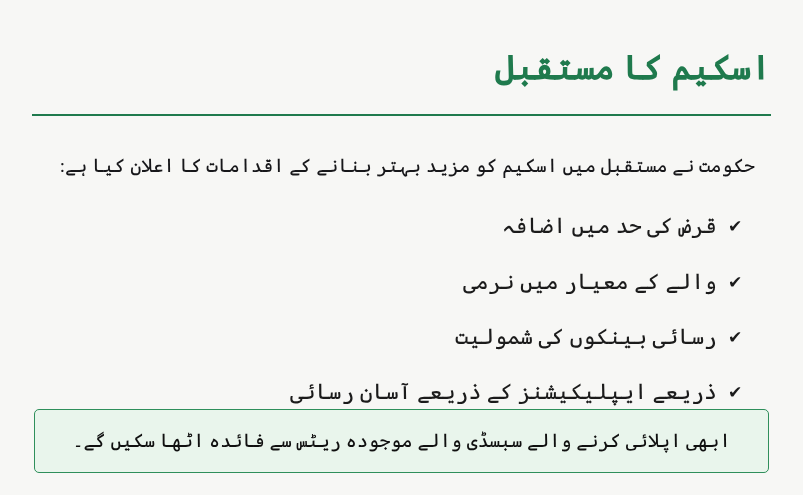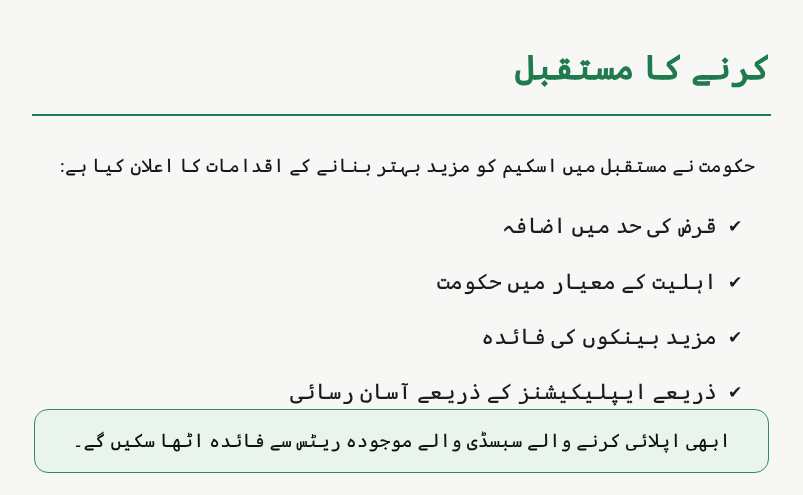--- a/index.html
+++ b/index.html
@@ -71,51 +71,51 @@
     line-height: 1.6;
     text-align: right;
   }
   .callout {
     position: absolute;
     right: 34px;
     left: 34px;
     bottom: 22px;
     box-sizing: border-box;
     border: 1.5px solid #2f8f5b;
-    border-radius: 14px;
+    border-radius: 5px;
     background: #e9f5ec;
     padding: 16px 18px;
     text-align: center;
     font-size: 19px;
     line-height: 1.6;
     color: #101010;
   }
 </style>
 </head>
 <body>
 
 <div class="slide">
 
-  <h1 class="title">کرنے کا مستقبل</h1>
+  <h1 class="title">اسکیم کا مستقبل</h1>
   <div class="title-rule"></div>
 
   <p class="intro">حکومت نے مستقبل میں اسکیم کو مزید بہتر بنانے کے اقدامات کا اعلان کیا ہے:</p>
 
   <ul class="bullets">
     <li class="bullet">
       <span class="bullet-mark">✔</span>
       <span class="bullet-text">قرض کی حد میں اضافہ</span>
     </li>
     <li class="bullet">
       <span class="bullet-mark">✔</span>
-      <span class="bullet-text">اہلیت کے معیار میں حکومت</span>
+      <span class="bullet-text">والے کے معیار میں نرمی</span>
     </li>
     <li class="bullet">
       <span class="bullet-mark">✔</span>
-      <span class="bullet-text">مزید بینکوں کی فائدہ</span>
+      <span class="bullet-text">رسائی بینکوں کی شمولیت</span>
     </li>
     <li class="bullet">
       <span class="bullet-mark">✔</span>
       <span class="bullet-text">ذریعے ایپلیکیشنز کے ذریعے آسان رسائی</span>
     </li>
   </ul>
 
   <div class="callout">ابھی اپلائی کرنے والے سبسڈی والے موجودہ ریٹس سے فائدہ اٹھا سکیں گے۔</div>
 
 </div>

